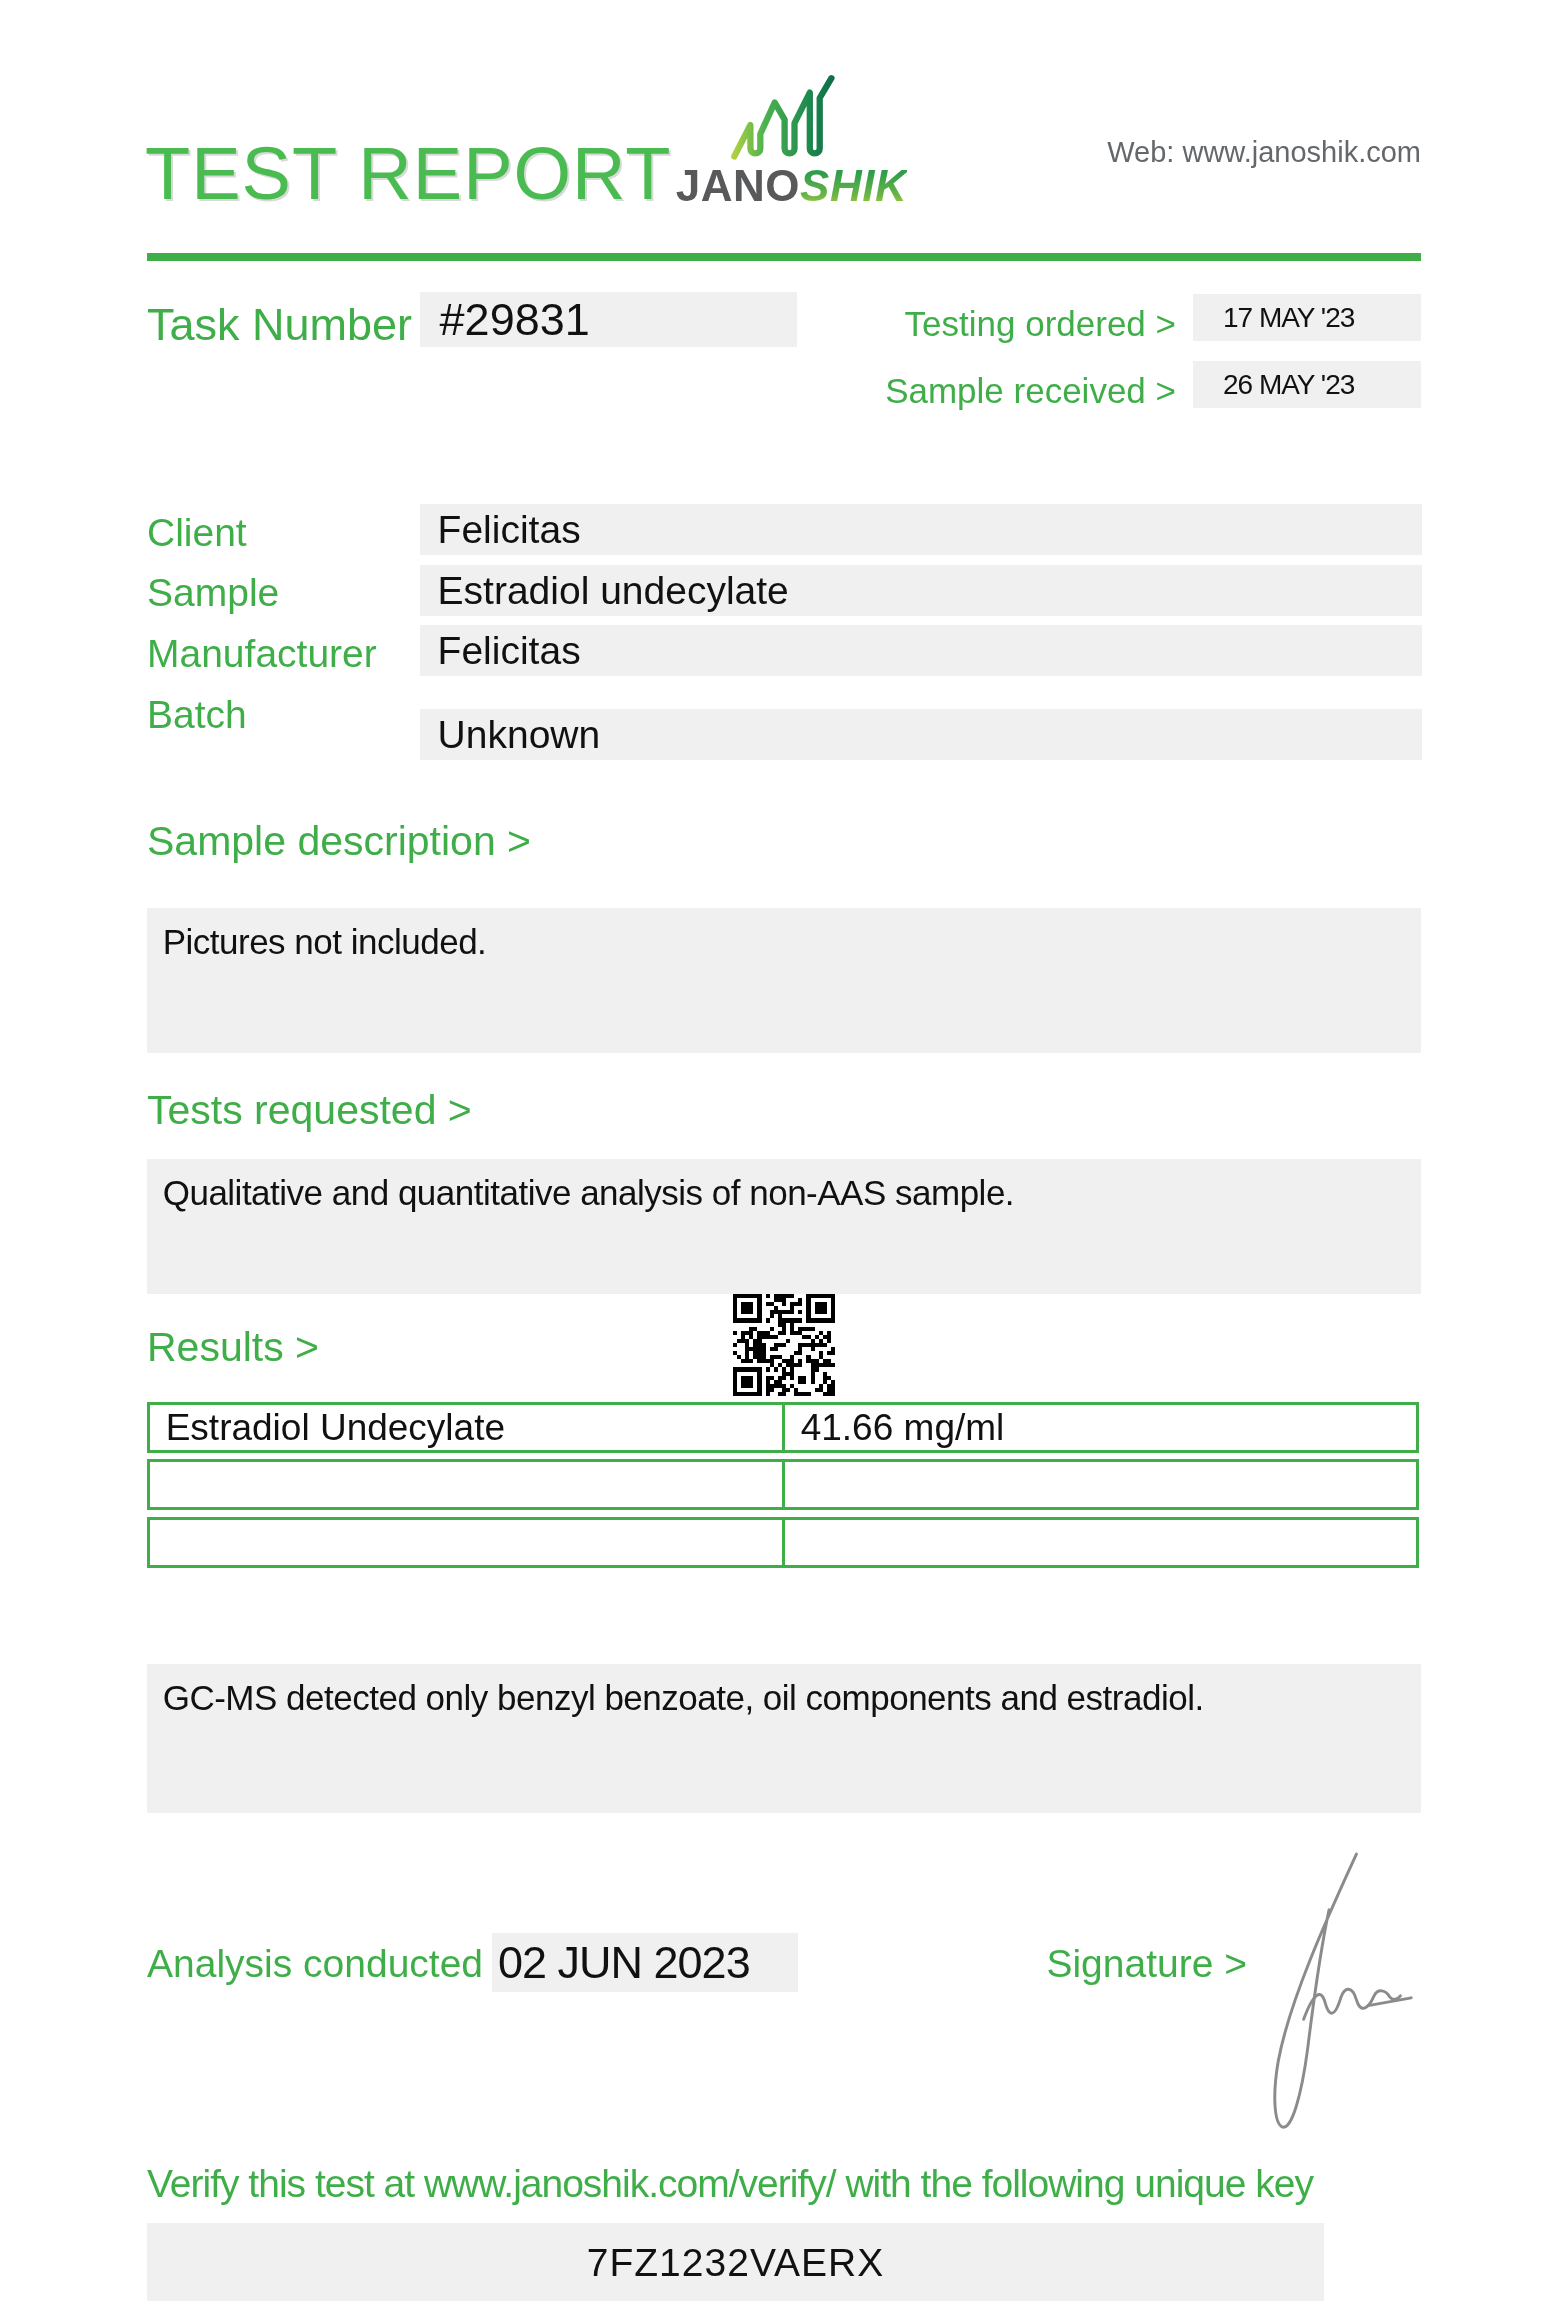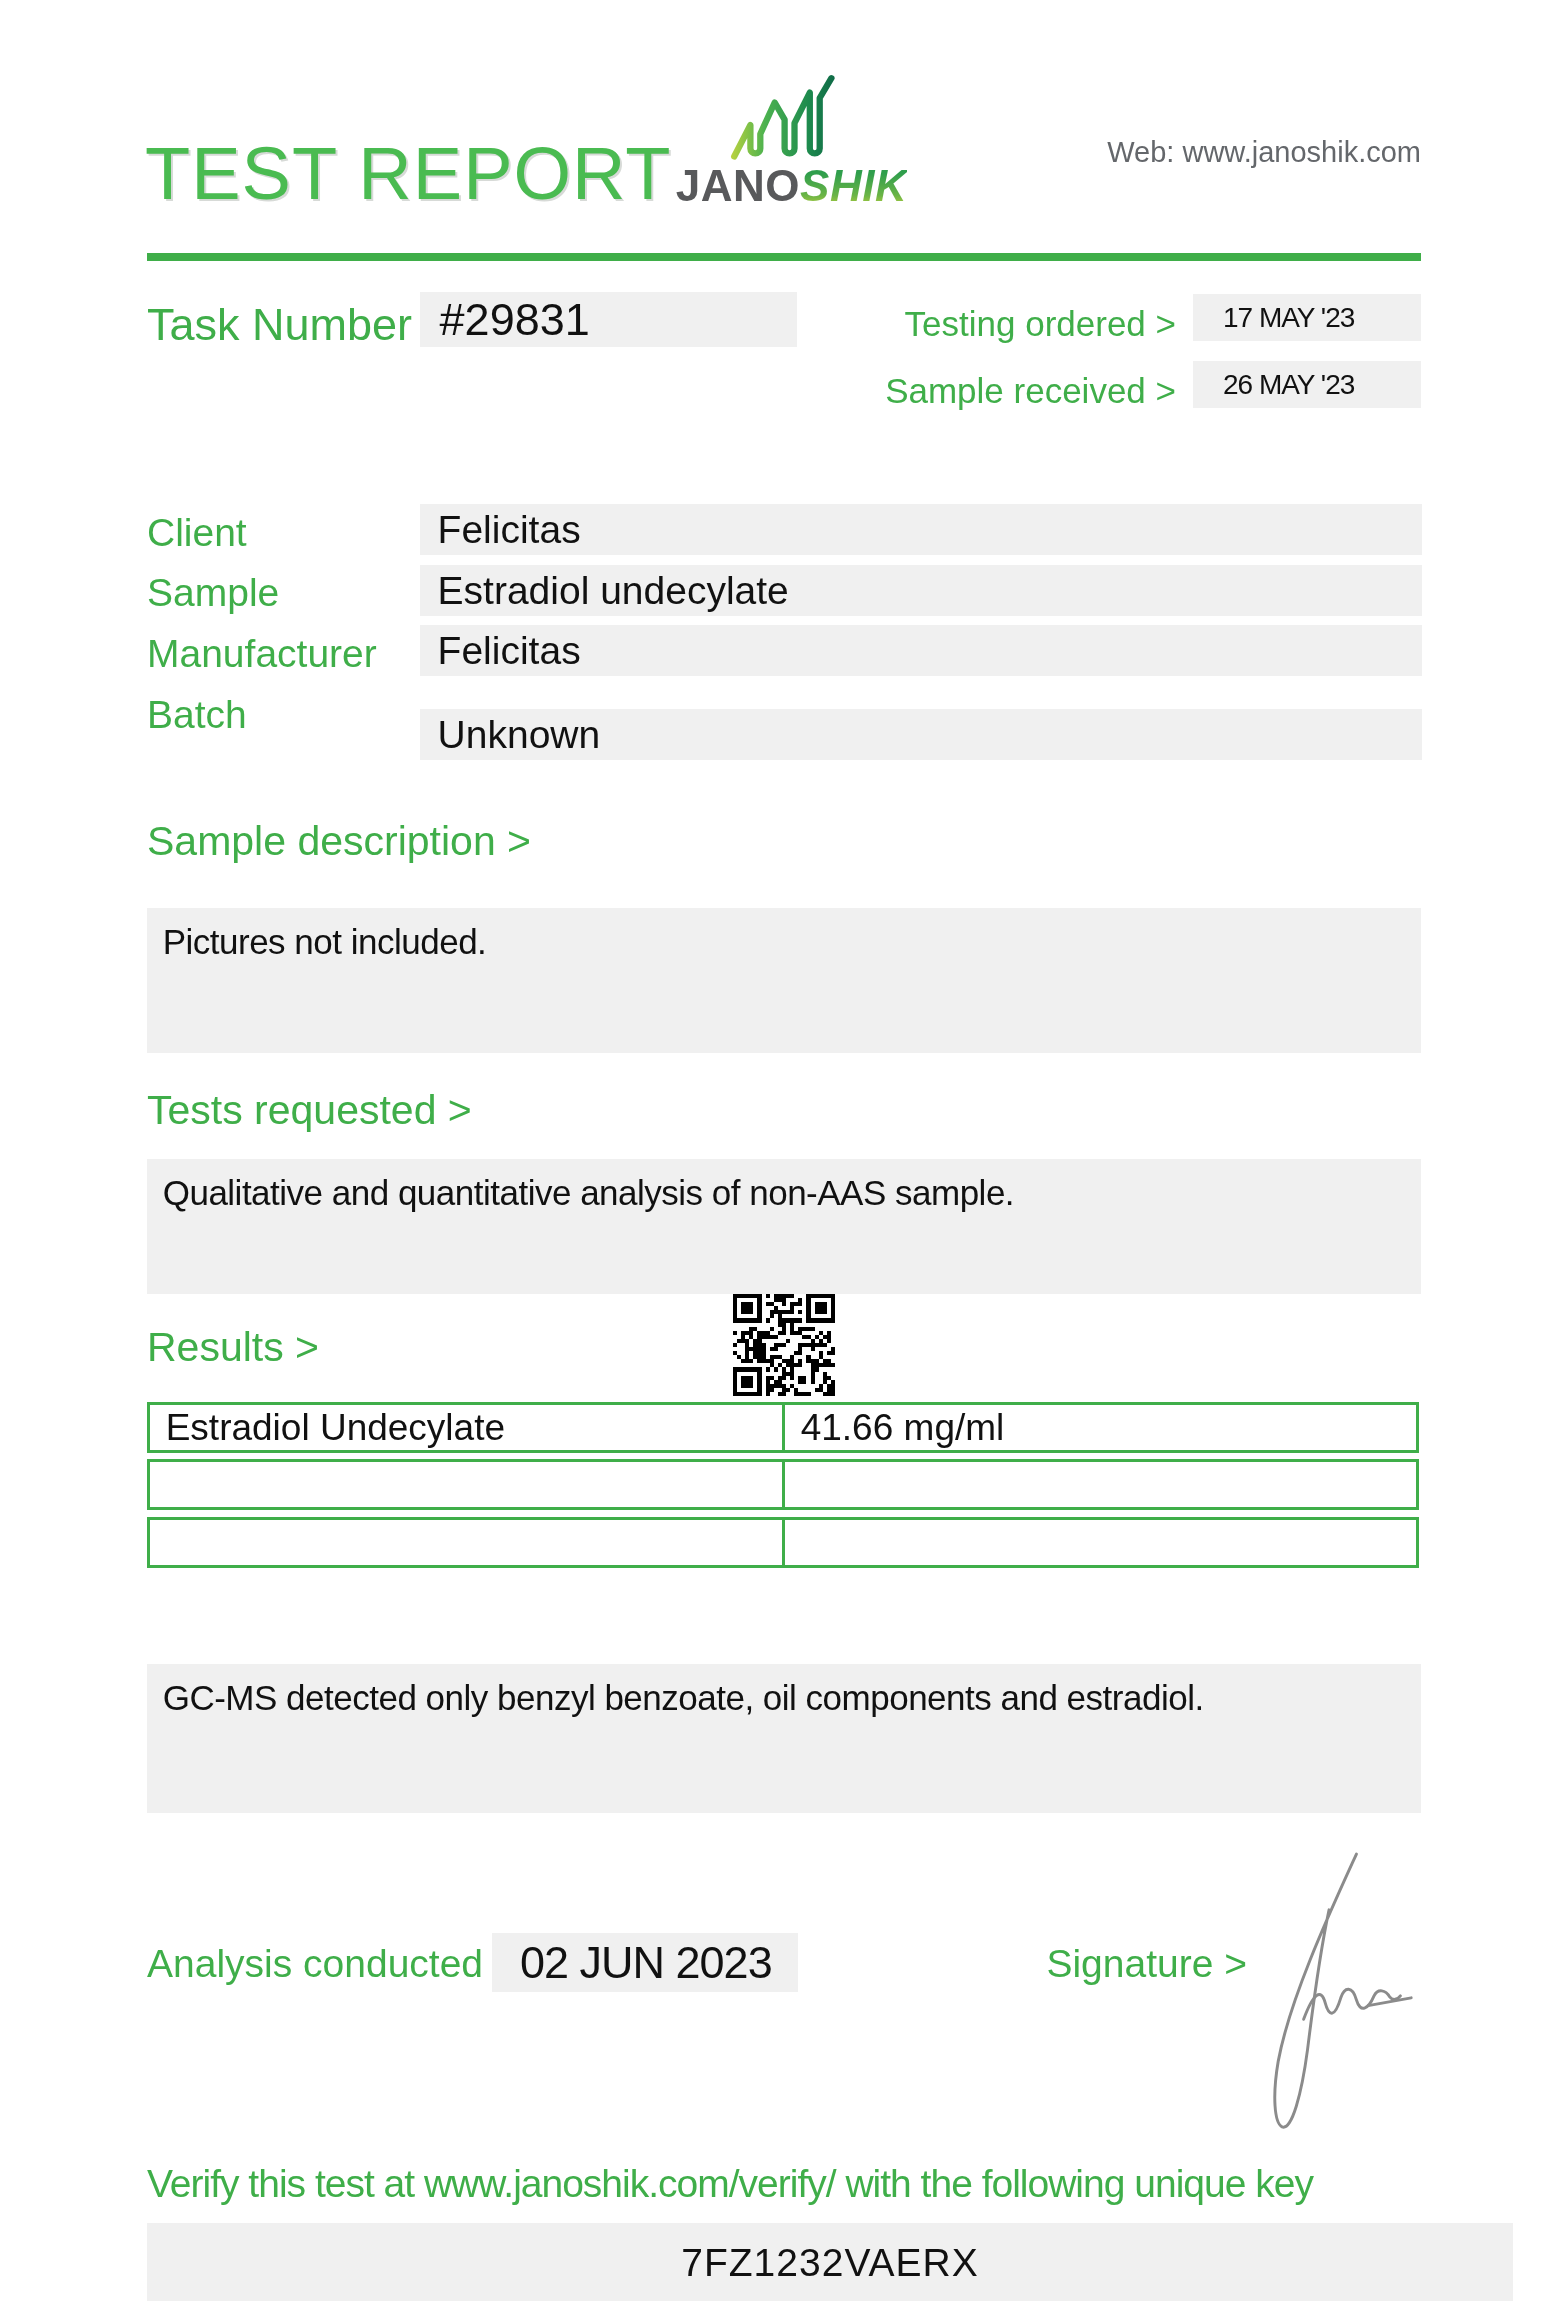--- a/index.html
+++ b/index.html
@@ -34,24 +34,24 @@
   .sec-head{left:147px;font-size:41px;line-height:1.1;}
   .sec-box{left:147px;width:1274px;}
   .sec-box span{display:block;font-size:35px;padding:13.7px 15.7px 0 15.7px;letter-spacing:-0.5px;}
   
   .tbl-row{left:147px;width:1266px;height:45px;border:3.9px solid #3fae49;background:#fff;display:flex;}
   .tbl-c1{width:635px;border-right:3.9px solid #3fae49;font-size:37px;line-height:45px;padding-left:15.7px;box-sizing:border-box;}
   .tbl-c2{flex:1;font-size:37px;line-height:45px;padding-left:15.7px;}
   
   .an-label{left:147px;top:1943px;font-size:39px;line-height:1.1;}
   .an-box{left:492px;top:1933px;width:306px;height:59px;}
-  .an-box span{display:block;font-size:45px;line-height:60px;padding-left:28px;letter-spacing:-1px;}
+  .an-box span{display:block;font-size:45px;line-height:60px;padding-left:6px;letter-spacing:-1px;}
   .sig-label{left:980px;top:1943px;width:267px;text-align:right;font-size:39px;line-height:1.1;}
   .verify{left:147px;top:2162px;width:1284px;font-size:39px;line-height:1.15;letter-spacing:-1px;white-space:nowrap;}
-  .keybox{left:147px;top:2223px;width:1366px;height:78px;text-align:center;}
+  .keybox{left:147px;top:2223px;width:1177px;height:78px;text-align:center;}
   .keybox span{font-size:39px;line-height:79px;letter-spacing:1px;}
 </style>
 </head>
 <body>
 
 <div id="page">
 
   <div class="abs title">TEST REPORT</div>
 
   <svg class="abs" style="left:727px;top:71px;" width="108" height="90" viewBox="0 0 120 100">

